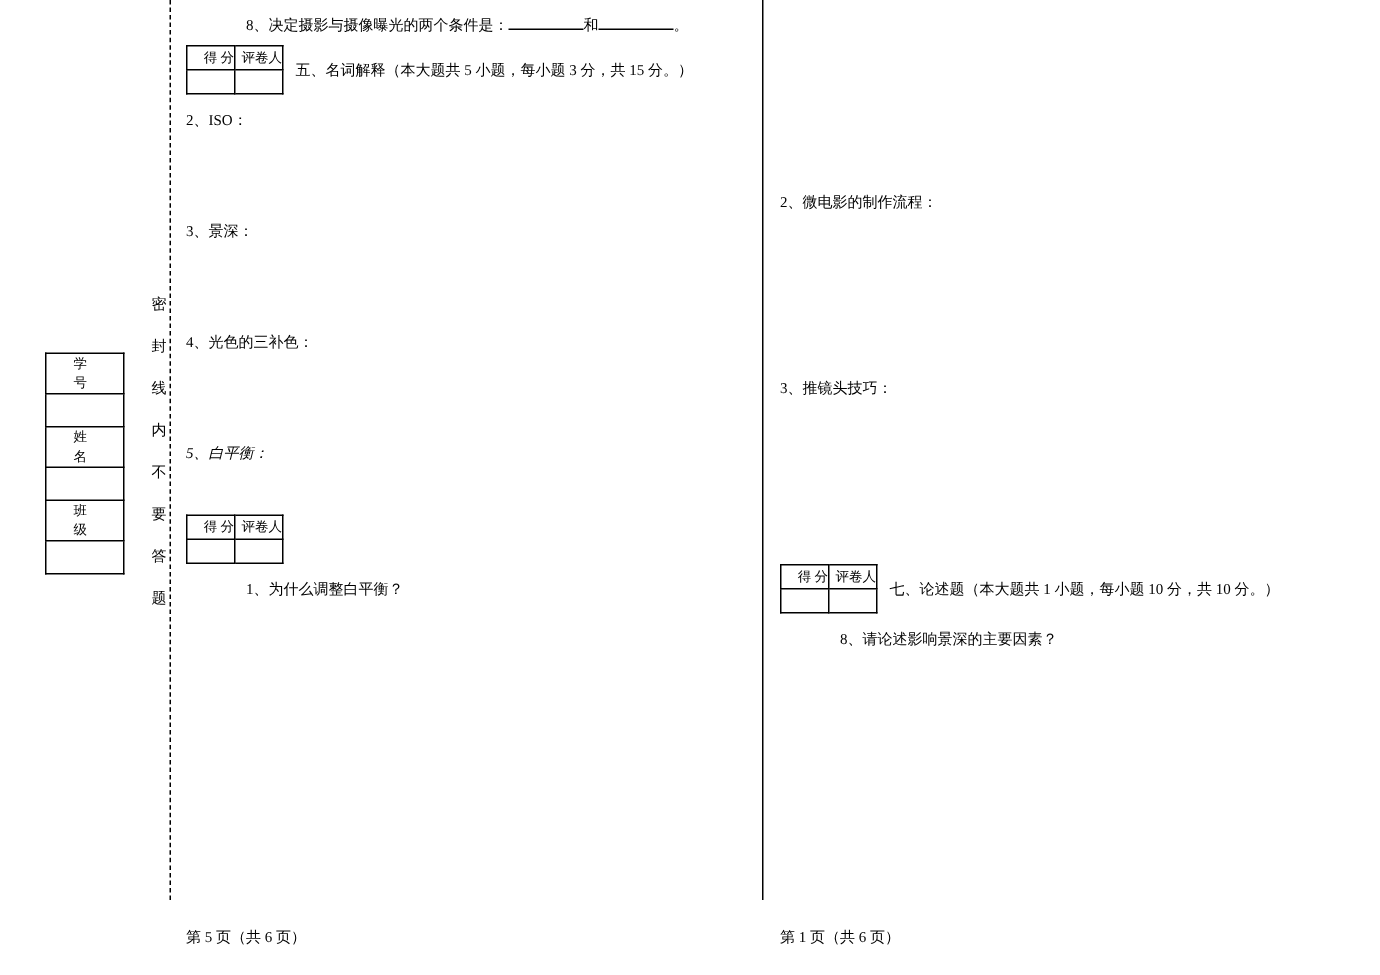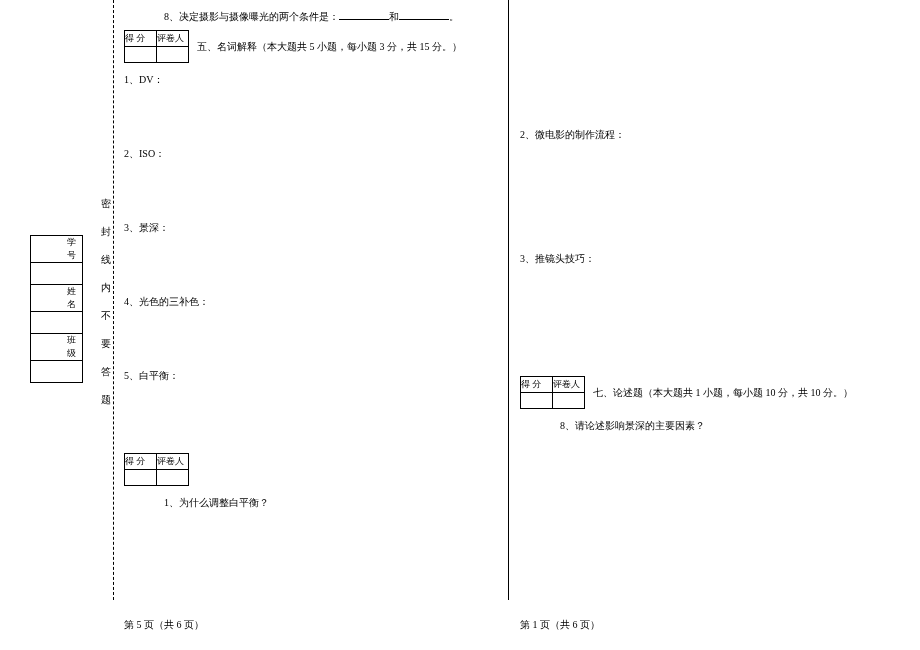--- a/index.html
+++ b/index.html
@@ -16,21 +16,21 @@
     .info-table {
       position: absolute;
       left: 30px;
       top: 235px;
       border-collapse: collapse;
     }
     .info-table td {
       border: 1px solid #000;
       width: 52px;
       height: 22px;
-      text-align: right;
+      text-align: left;
       vertical-align: middle;
       font-size: 9px;
       letter-spacing: 6px;
       padding-left: 18px;
     }
     .info-table td.blank { height: 22px; }
     .seal-line {
       position: absolute;
       left: 100px;
       top: 0;
@@ -79,21 +79,21 @@
     }
     .score-box {
       border-collapse: collapse;
       margin-right: 8px;
     }
     .score-box td {
       border: 1px solid #000;
       width: 32px;
       height: 16px;
       font-size: 9px;
-      text-align: left;
+      text-align: right;
       vertical-align: middle;
     }
     .section-title {
       font-size: 10px;
       font-weight: normal;
     }
     .term-item {
       font-size: 10px;
       margin-top: 10px;
       margin-bottom: 60px;
@@ -164,25 +164,24 @@
       </tr>
       <tr>
         <td></td>
         <td></td>
       </tr>
     </tbody>
       </table>
     <span class="section-title">五、名词解释（本大题共 5 小题，每小题 3 分，共 15 分。）</span>
   </div>
 
-  <div class="term-item">1、DV：</div>
   <div class="term-item">2、ISO：</div>
   <div class="term-item">3、景深：</div>
   <div class="term-item">4、光色的三补色：</div>
-  <div class="term-item" style="margin-bottom:70px;">5、白平衡：</div>
+  <div class="term-item" style="margin-bottom:34px;font-style:italic;">5、白平衡：</div>
 
   <div class="score-box-row">
     <table class="score-box">
       <tbody>
           <tr>
         <td>得 分</td>
         <td>评卷人</td>
       </tr>
       <tr>
         <td></td>

